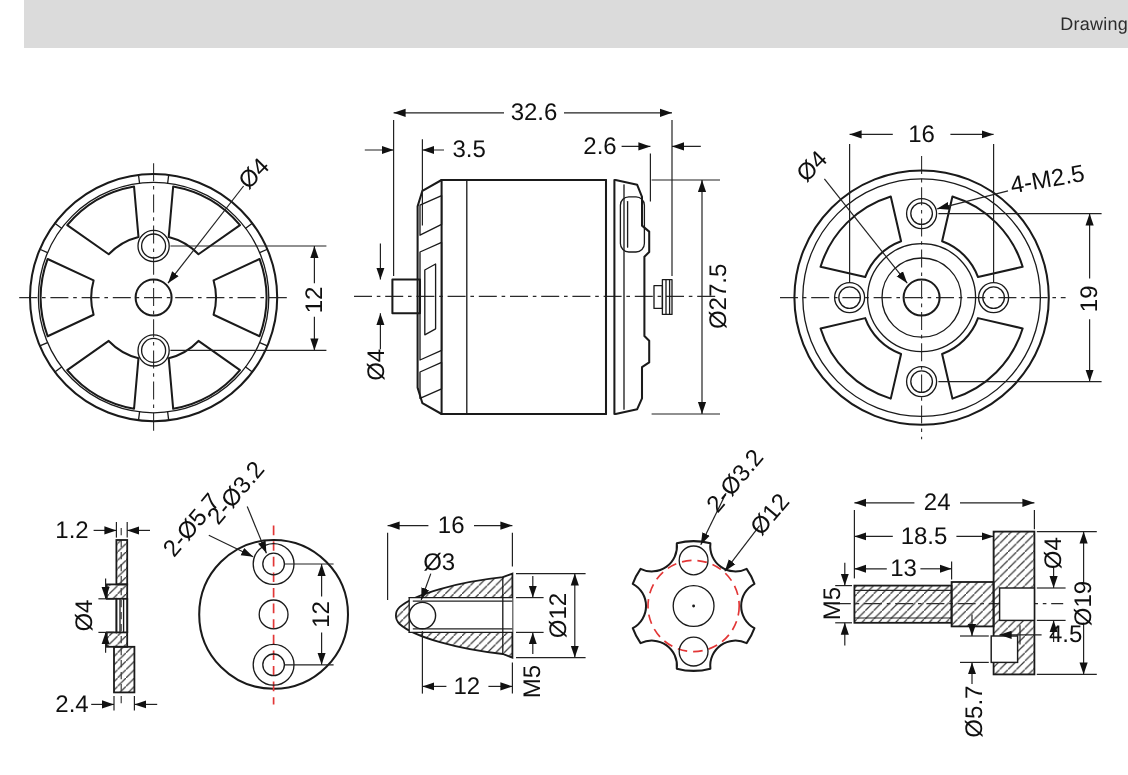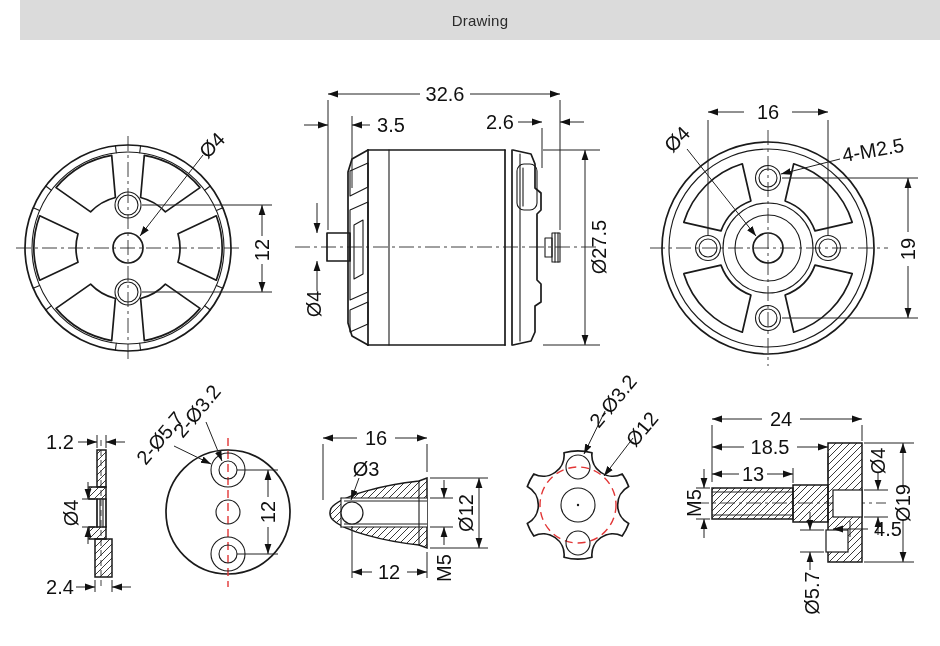--- a/index.html
+++ b/index.html
@@ -4,21 +4,21 @@
 <style>
   :root{
     --ink:#1a1a1a;
     --dim:#222;
     --red:#e23636;
     --header-bg:#dbdbdb;
   }
   *{margin:0;padding:0;box-sizing:border-box;}
   body{width:940px;height:646px;background:#fff;font-family:"Liberation Sans",sans-serif;overflow:hidden;}
   .app{width:940px;height:646px;display:flex;flex-direction:column;background:#fff;}
-  .hdr{height:40px;background:var(--header-bg);display:flex;align-items:center;justify-content:center;flex:0 0 40px;margin-left:20px;}
+  .hdr{height:40px;background:var(--header-bg);display:flex;align-items:center;justify-content:flex-end;flex:0 0 40px;margin-left:20px;}
   .hdr .ttl{font-size:15px;color:#2b2b2b;letter-spacing:.2px;}
   .canvas{flex:1;background:#fff;}
   svg{display:block;}
   .ol{fill:none;stroke:var(--ink);stroke-width:1.7px;stroke-linejoin:round;stroke-linecap:round;}
   .tl{fill:none;stroke:var(--ink);stroke-width:1.1px;stroke-linejoin:round;stroke-linecap:round;}
   .dl{fill:none;stroke:var(--dim);stroke-width:1px;}
   .cl{fill:none;stroke:#2a2a2a;stroke-width:.9px;stroke-dasharray:15 4 3 4;}
   .cld{fill:none;stroke:#2a2a2a;stroke-width:.9px;stroke-dasharray:6 4;}
   .red{fill:none;stroke:var(--red);stroke-width:1.4px;stroke-dasharray:8 5;}
   .hat{fill:url(#hatch);stroke:var(--ink);stroke-width:1.5px;}

